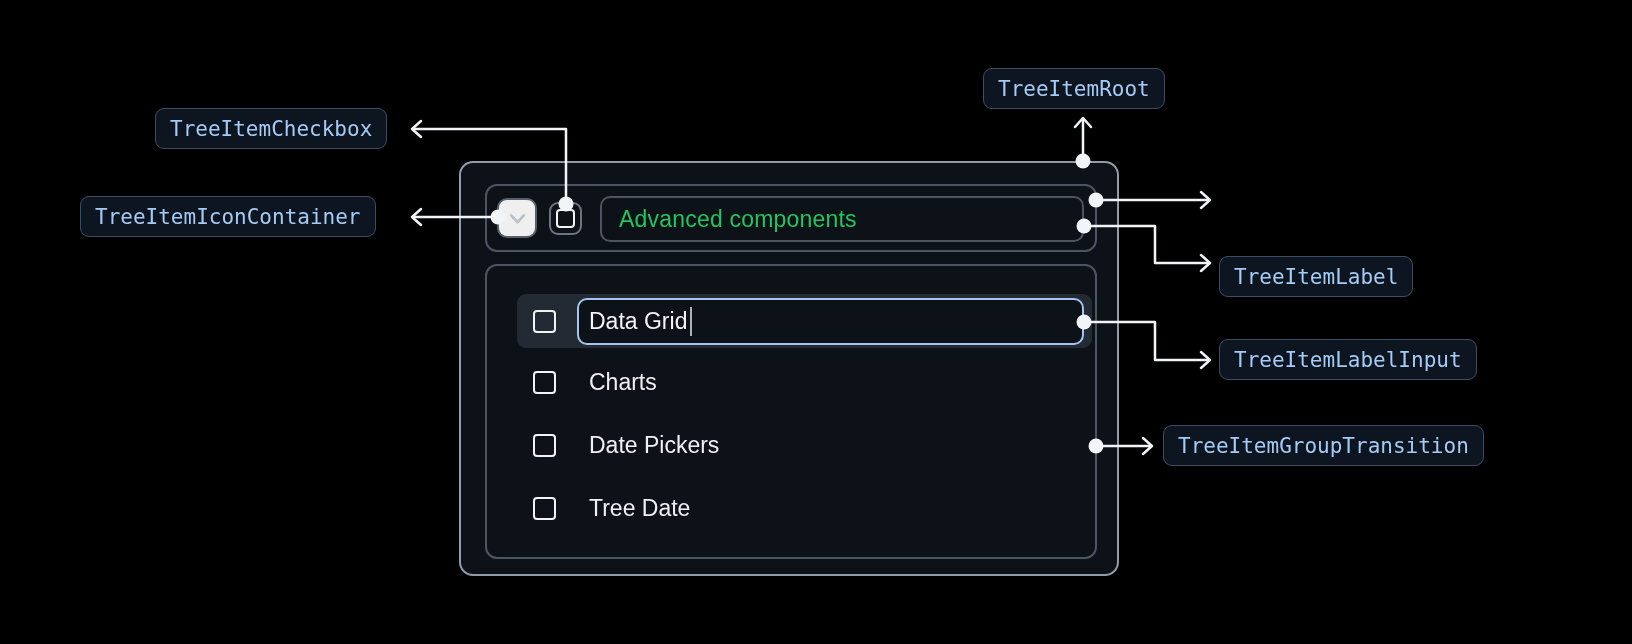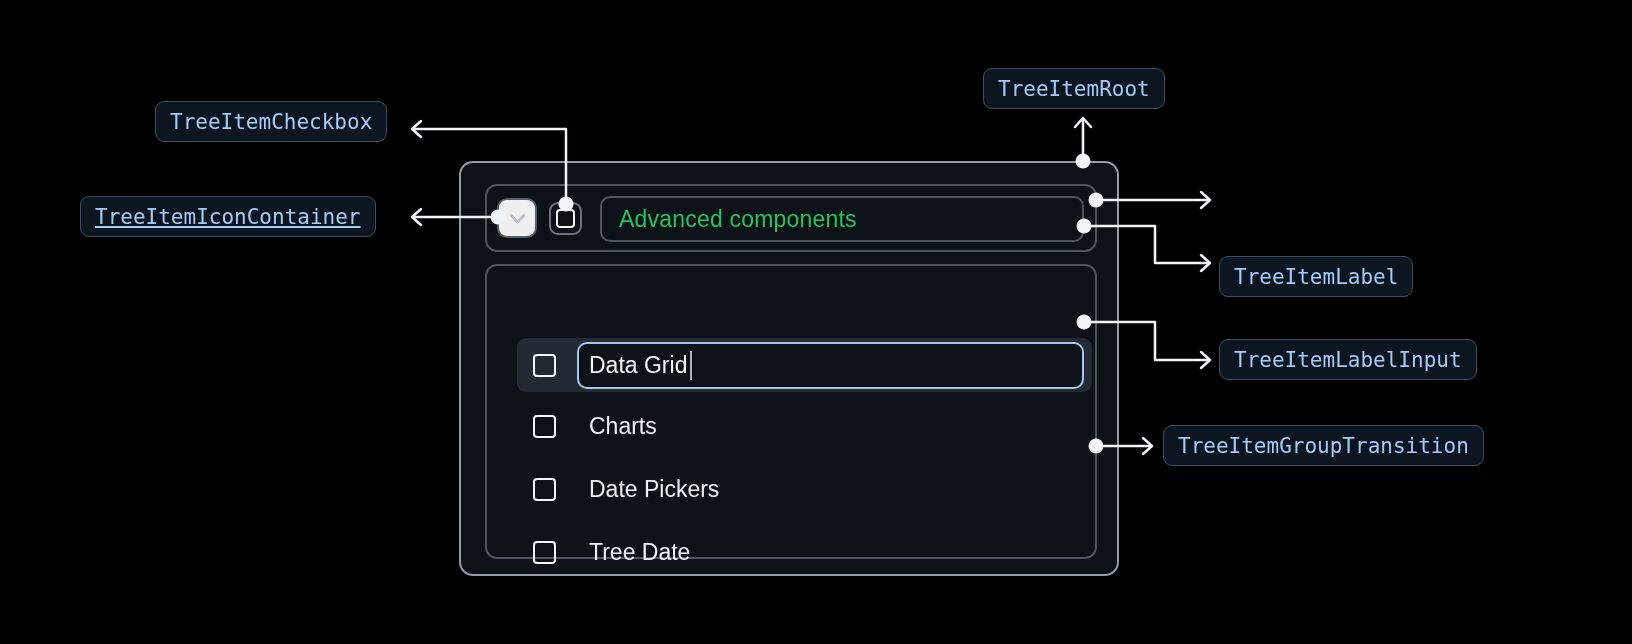--- a/index.html
+++ b/index.html
@@ -36,21 +36,21 @@
     display:flex; align-items:center; padding-left:17px;
     color:#22c55e; font-size:23px; letter-spacing:0.2px;
   }
   .group-box{
     position:absolute; left:485px; top:264px; width:612px; height:295px;
     border:2px solid #4d5560; border-radius:12px; z-index:2;
   }
   .tree-row{
     position:absolute; left:517px; width:575px; height:54px; z-index:3;
     display:flex; align-items:center; padding-left:16px; border-radius:9px;
-    color:#eef1f4; font-size:23px; cursor:pointer;margin-top:44px;
+    color:#eef1f4; font-size:23px; cursor:pointer;
   }
   .tree-row .row-label{ margin-left:33px; }
   .tree-row.editing{ background:#232a34; }
   .label-input{
     margin-left:21px; width:507px; height:47px;
     background:#0d1218; border:2px solid #a2c6f0; border-radius:10px;
     display:flex; align-items:center; padding-left:10px;
     color:#f2f4f6; font-size:23px; cursor:text;
   }
   .caret{
@@ -160,24 +160,24 @@
     <g>
       <path d="M1096 446 L1151 446"></path>
       <polyline points="1143,438 1152,446 1143,454"></polyline>
       <circle cx="1096" cy="446" r="7.5"></circle>
     </g>
   </svg>
 
   <div class="chip" style="left:983px; top:68px;">
     <span>TreeItemRoot</span>
   </div>
-  <div class="chip" style="left:155px; top:101px;">
+  <div class="chip" style="left:155px; top:108px;">
     <span>TreeItemCheckbox</span>
   </div>
-  <div class="chip" style="left:80px; top:196px;text-decoration:underline;">
+  <div class="chip" style="left:80px; top:196px;">
     <span>TreeItemIconContainer</span>
   </div>
   <div class="chip" style="left:1219px; top:256px;">
     <span>TreeItemLabel</span>
   </div>
   <div class="chip" style="left:1219px; top:339px;">
     <span>TreeItemLabelInput</span>
   </div>
   <div class="chip" style="left:1163px; top:425px;">
     <span>TreeItemGroupTransition</span>

